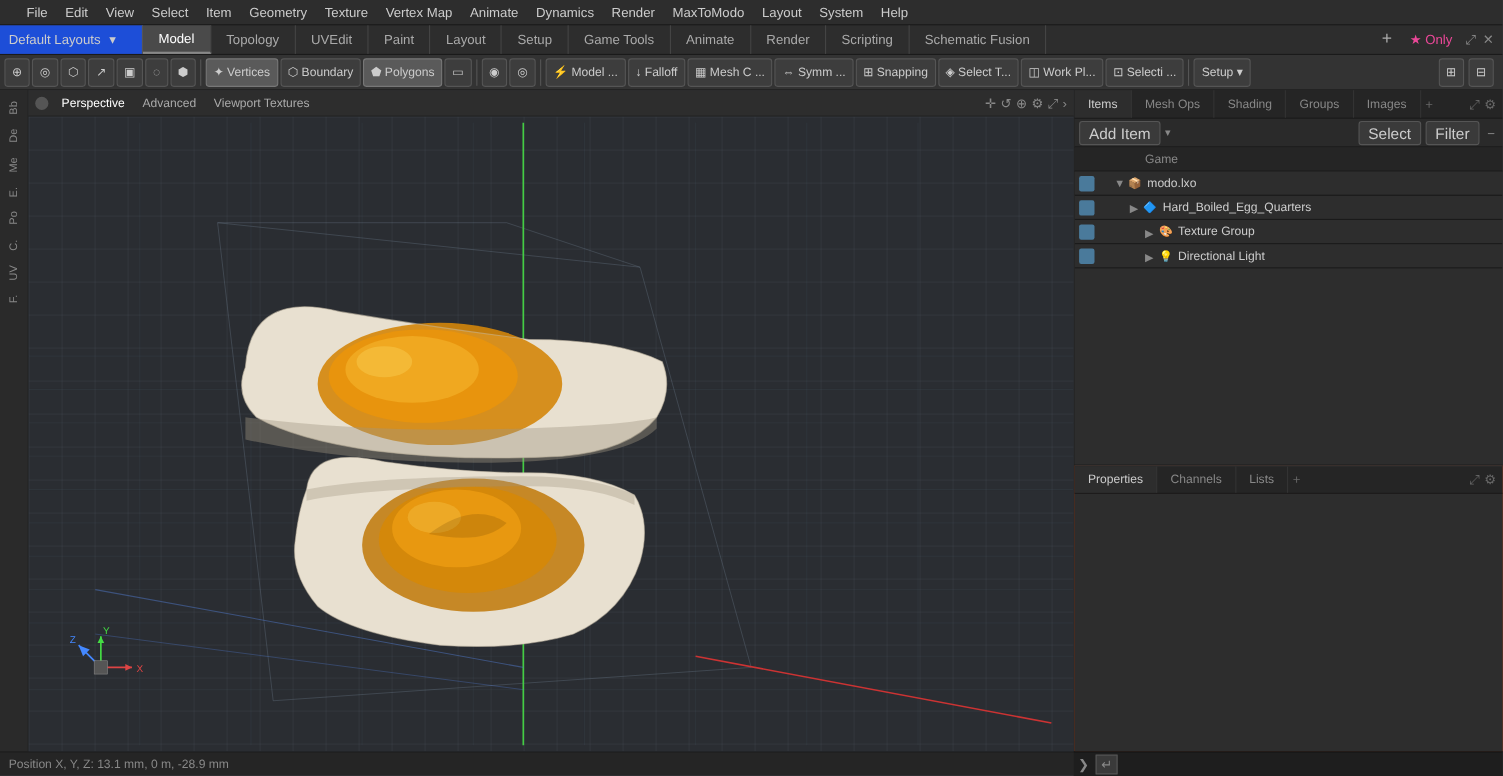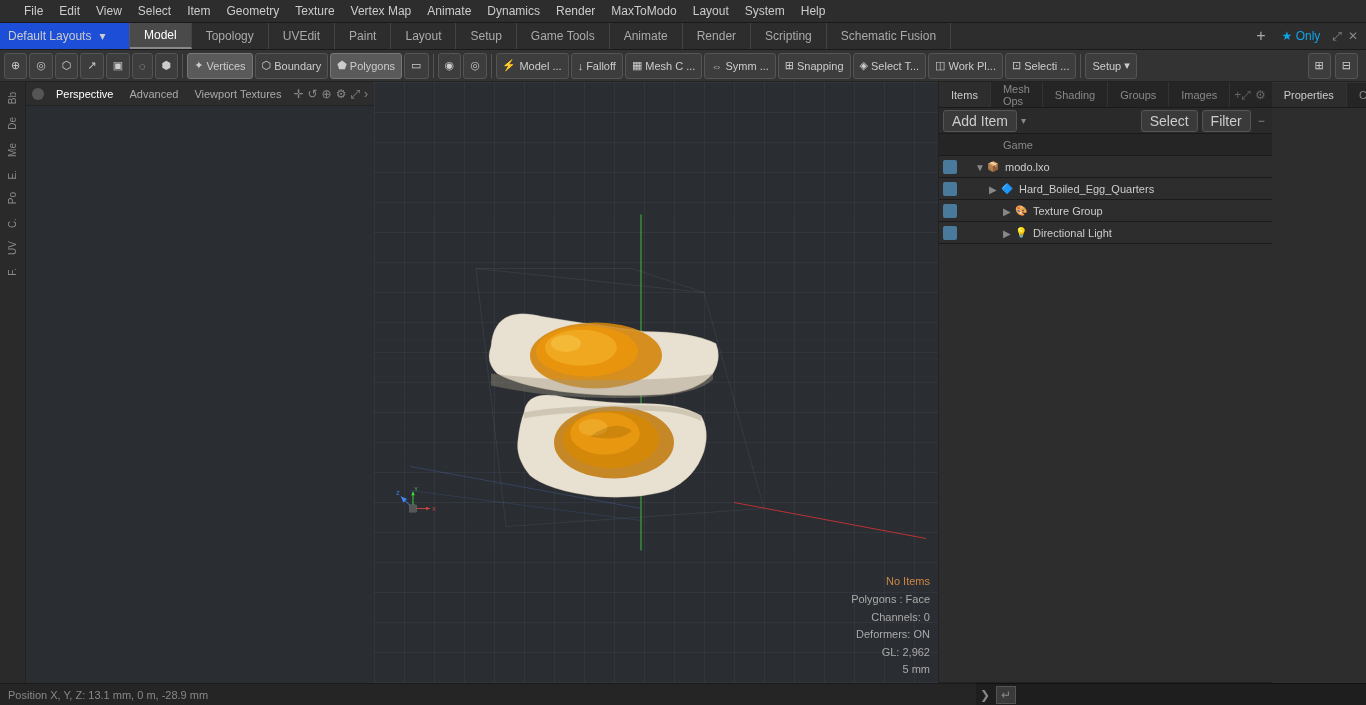--- a/index.html
+++ b/index.html
@@ -68,21 +68,21 @@
       border-bottom: 2px solid #888;
     }
     .layout-bar-right {
       margin-left: auto;
       display: flex;
       align-items: center;
       gap: 6px;
       padding-right: 8px;
     }
     .star-only {
-      color: #0ea5e9;
+      color: #ec4899;
       font-size: 12px;
       padding: 0 6px;
     }
     .plus-btn {
       color: #aaa;
       font-size: 16px;
       cursor: pointer;
       padding: 0 4px;
     }
 
@@ -144,21 +144,21 @@
       font-size: 10px;
       padding: 6px 2px;
       cursor: pointer;
       white-space: nowrap;
     }
 
     
     .viewport-area {
       flex: 1;
       display: flex;
-      flex-direction: row;
+      flex-direction: column;
       background: #2a2d32;
       position: relative;
     }
     .viewport-header {
       display: flex;
       align-items: center;
       background: #2d2d2d;
       height: 24px;
       padding: 0 6px;
       gap: 8px;
@@ -210,25 +210,25 @@
       text-align: right;
       padding: 4px 8px;
       font-size: 11px;
       color: #aaa;
       line-height: 1.6;
     }
     .status-no-items { color: #cc8844; }
 
     
     .right-panel {
-      width: 428px;
+      width: 390px;
       background: #2d2d2d;
       border-left: 1px solid #222;
       display: flex;
-      flex-direction: row;
+      flex-direction: column;
     }
 
     
     .items-panel {
       flex: 1;
       display: flex;
       flex-direction: column;
       border-bottom: 1px solid #222;
     }
     .panel-tabs {
@@ -702,28 +702,20 @@
           <polygon points="-20,-20 -16,-10 -10,-16" fill="#4488ff"></polygon>
 
           <text x="32" y="4" fill="#dd4444" font-size="9">X</text>
           <text x="2" y="-30" fill="#44dd44" font-size="9">Y</text>
           <text x="-28" y="-22" fill="#4488ff" font-size="9">Z</text>
 
           <rect x="-6" y="-6" width="12" height="12" fill="#555" stroke="#888" stroke-width="0.5"></rect>
         </g>
       </svg>
 
-      <div class="viewport-status">
-        <div class="status-no-items">No Items</div>
-        <div>Polygons : Face</div>
-        <div>Channels: 0</div>
-        <div>Deformers: ON</div>
-        <div>GL: 2,962</div>
-        <div>5 mm</div>
-      </div>
     </div>
   </div>
 
   <div class="right-panel">
 
     <div class="items-panel">
 
       <div class="panel-tabs">
         <div class="panel-tab active">Items</div>
         <div class="panel-tab">Mesh Ops</div>

